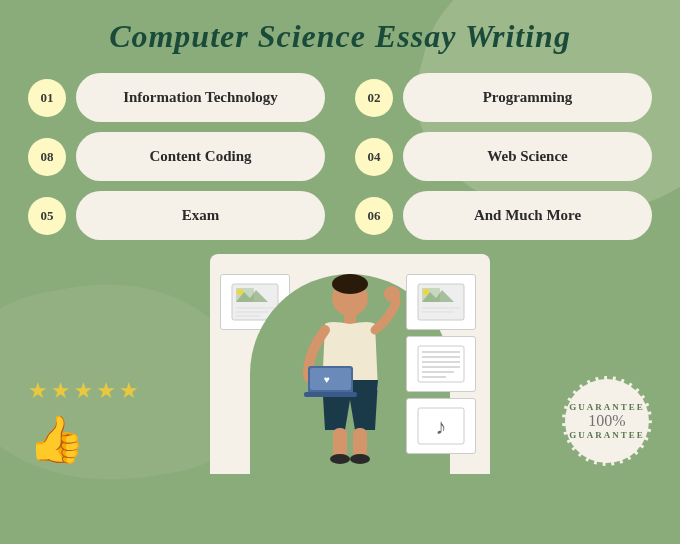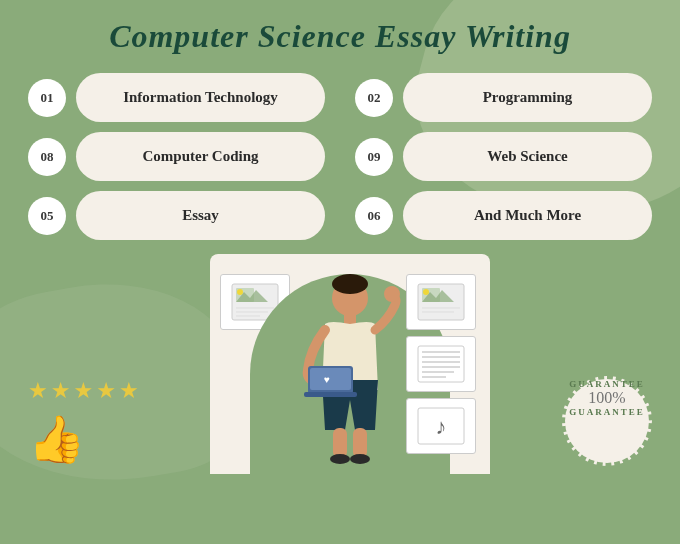--- a/index.html
+++ b/index.html
@@ -64,21 +64,21 @@
       margin-bottom: 14px;
     }
 
     .item-row {
       display: flex;
       align-items: center;
       gap: 10px;
     }
 
     .item-number {
-      background: #ffffff;
+      background: #fef9c3;
       border-radius: 50%;
       width: 38px;
       height: 38px;
       display: flex;
       align-items: center;
       justify-content: center;
       font-size: 13px;
       font-weight: bold;
       color: #3a3a3a;
       flex-shrink: 0;
@@ -210,20 +210,21 @@
 
     .badge-outer {
       width: 90px;
       height: 90px;
       border-radius: 50%;
       background: #f5f0e8;
       border: 3px dashed #8aab7a;
       display: flex;
       flex-direction: column;
       align-items: center;
+      justify-content: center;
       text-align: center;
     }
 
     .badge-text-top {
       font-size: 9px;
       font-weight: bold;
       color: #5a7a50;
       letter-spacing: 2px;
       text-transform: uppercase;
     }
@@ -259,31 +260,31 @@
       <div class="item-label">Information Technology</div>
     </div>
 
     <div class="item-row">
       <div class="item-number">02</div>
       <div class="item-label">Programming</div>
     </div>
 
     <div class="item-row">
       <div class="item-number">08</div>
-      <div class="item-label">Computer Coding</div>
-    </div>
-
-    <div class="item-row">
-      <div class="item-number">09</div>
+      <div class="item-label">Content Coding</div>
+    </div>
+
+    <div class="item-row">
+      <div class="item-number">04</div>
       <div class="item-label">Web Science</div>
     </div>
 
     <div class="item-row">
       <div class="item-number">05</div>
-      <div class="item-label">Essay</div>
+      <div class="item-label">Exam</div>
     </div>
 
     <div class="item-row">
       <div class="item-number">06</div>
       <div class="item-label">And Much More</div>
     </div>
 
   </div>
 
   <div class="bottom-section">

